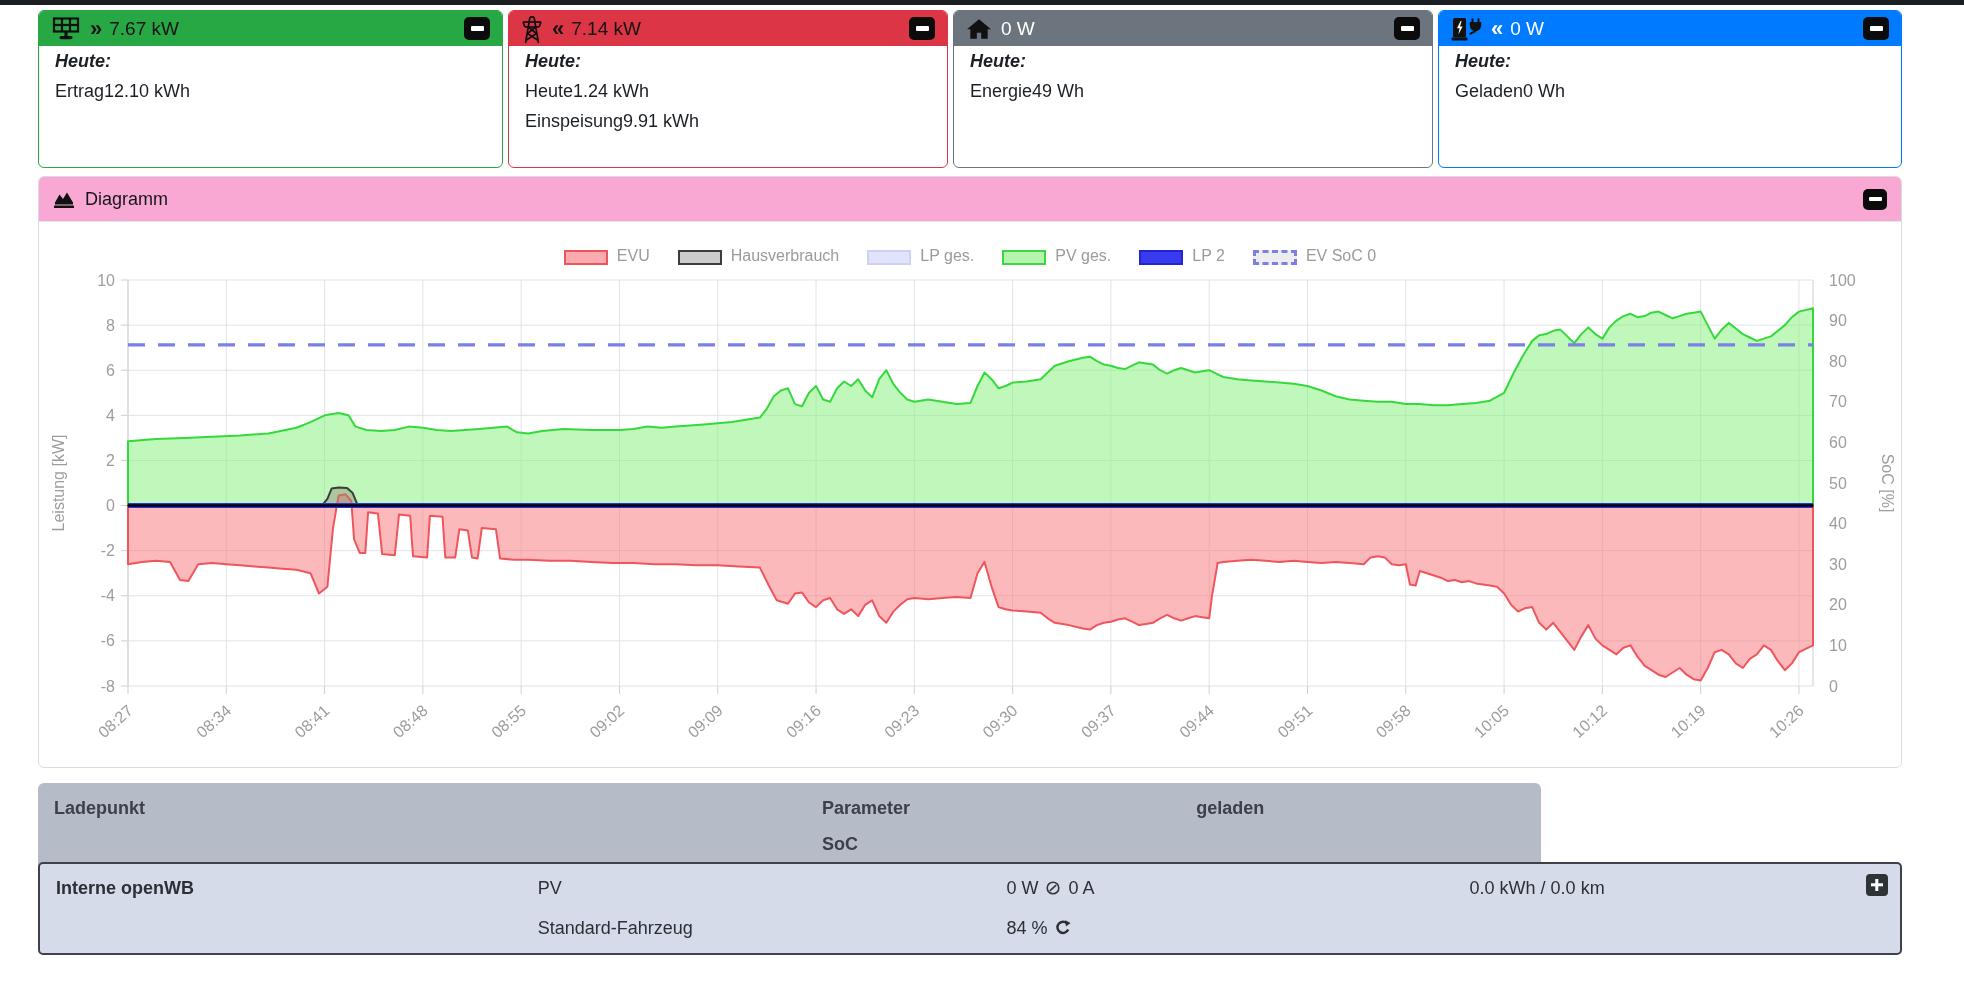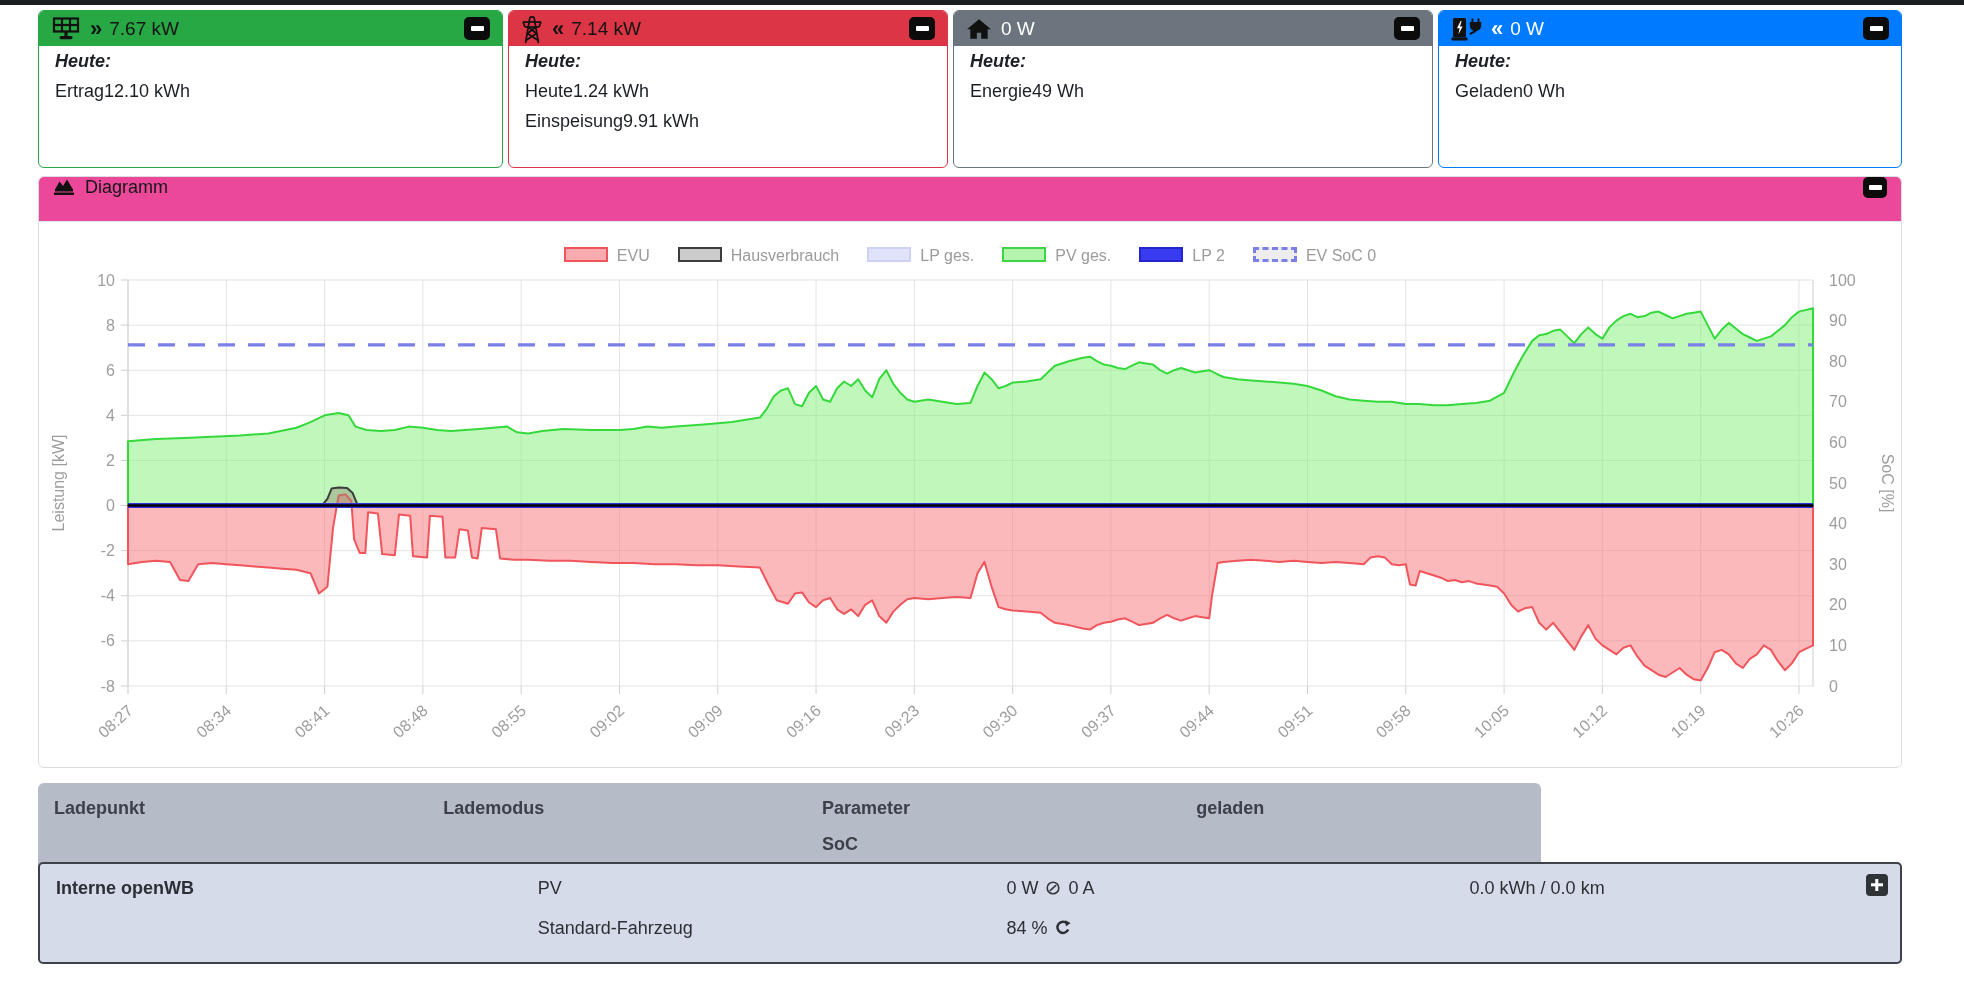--- a/index.html
+++ b/index.html
@@ -15,40 +15,40 @@
   .btn-sq{margin-left:auto;width:26px;height:23px;background:#0b0b0b;border-radius:5px;
           display:flex;align-items:center;justify-content:center;cursor:pointer;flex:0 0 auto}
   .btn-sq .bar{width:13px;height:4.5px;background:#fff;border-radius:1px}
   .card-body{padding:0 16px 0 16px;font-size:18px}
   .heute{font-weight:700;font-style:italic;line-height:30px}
   .hline{display:flex;justify-content:flex-start;line-height:30px}
 
   
   .panel{position:absolute;left:38px;top:176px;width:1864px;height:592px;box-sizing:border-box;
          border:1px solid #d9dde1;border-radius:6px;background:#fff}
-  .panel-header{height:45px;box-sizing:border-box;border-bottom:1px solid #e2e5e9;background:#ec4899;
-                border-radius:5px 5px 0 0;display:flex;gap:10px;
+  .panel-header{height:45px;box-sizing:border-box;border-bottom:1px solid #e2e5e9;background:#f9a8d4;
+                border-radius:5px 5px 0 0;display:flex;align-items:center;gap:10px;
                 padding:0 14px;font-size:18px;color:#141619}
   .panel-header .btn-sq{width:24px;height:21px}
   #legend{position:absolute;left:38px;top:247px;width:1864px;display:flex;justify-content:center;
           align-items:center;gap:28px;font-size:16px;color:#9b9b9b;pointer-events:none}
-  .lg-item{display:flex;align-items:flex-start;gap:9px;pointer-events:auto;cursor:pointer}
+  .lg-item{display:flex;align-items:flex-end;gap:9px;pointer-events:auto;cursor:pointer}
   .lg-box{width:44px;height:15px;box-sizing:border-box}
   #chart-svg{position:absolute;left:38px;top:222px}
 
   
   .tbl-head{position:absolute;left:38px;top:783px;width:1503px;box-sizing:border-box;
             background:#b5bbc7;color:#3b4049;font-weight:700;font-size:18px;
             border-radius:6px 6px 0 0;border-bottom:2px solid #3d424a;
             display:grid;grid-template-columns:25.9% 25.2% 24.9% 24%;padding:13px 0 14px 0}
   .tbl-head .cell{padding-left:16px;line-height:24px}
   .tbl-head .l2{margin-top:12px}
   .tbl-row{position:absolute;left:38px;top:862px;width:1864px;box-sizing:border-box;
            background:#d5dbe8;color:#2b3036;font-size:18px;border:2px solid #3d424a;border-radius:5px;
-           display:grid;grid-template-columns:25.9% 25.2% 24.9% 24%;padding:12px 0 22px 0}
+           display:grid;grid-template-columns:25.9% 25.2% 24.9% 24%;padding:12px 0 13px 0}
   .tbl-row .cell{padding-left:16px;line-height:24px}
   .tbl-row .l2{margin-top:16px}
   .bold{font-weight:700}
   .inlrow{display:flex;align-items:center;gap:7px}
   .btn-plus{position:absolute;right:12px;top:10px;width:22px;height:22px;background:#2e3338;
             border-radius:4px;cursor:pointer}
   .btn-plus::before,.btn-plus::after{content:"";position:absolute;background:#fff;left:50%;top:50%}
   .btn-plus::before{width:12px;height:3.4px;transform:translate(-50%,-50%)}
   .btn-plus::after{width:3.4px;height:12px;transform:translate(-50%,-50%)}
   svg{display:block}
@@ -319,21 +319,20 @@
     <path d="M90.0,283.6 L1775.0,283.6" fill="none" stroke="#2f31e0" stroke-width="5"></path>
     <line x1="90" y1="283.55555555555554" x2="1775" y2="283.55555555555554" stroke="#000000" stroke-width="2.6"></line>
     <line x1="90" y1="122.96000000000001" x2="1775" y2="122.96000000000001" stroke="#7a80e8" stroke-width="3.2" stroke-dasharray="17 13"></line>
   </svg>
 
 <div class="tbl-head">
   <div class="cell">
     <div>Ladepunkt</div>
   </div>
   <div class="cell">
-    <div>Lademodus</div>
   </div>
   <div class="cell">
     <div>Parameter</div>
     <div class="l2">SoC</div>
   </div>
   <div class="cell">
     <div>geladen</div>
   </div>
 </div>
 

